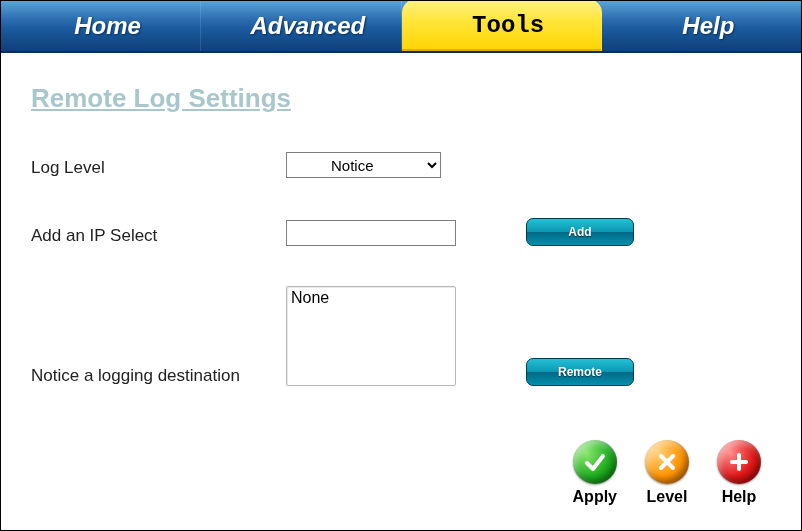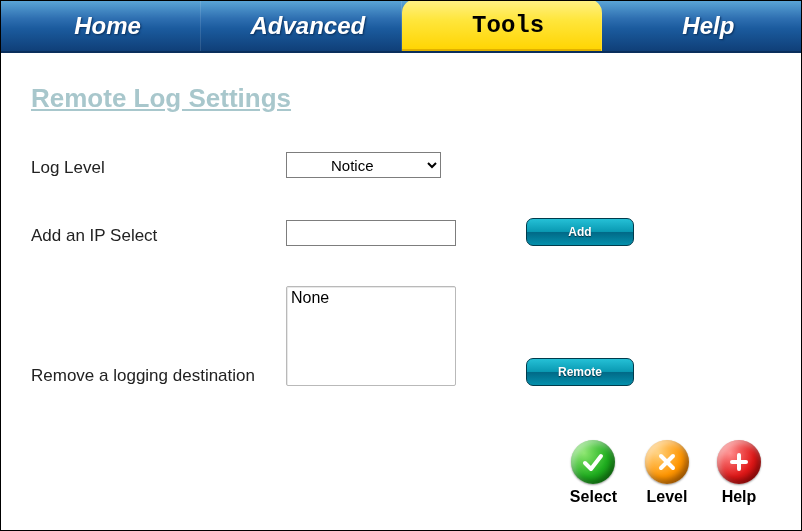--- a/index.html
+++ b/index.html
@@ -211,21 +211,21 @@
       <input type="text" class="win-input" value="" style="">
     </div>
     <div class="form-action-col">
       <button class="teal-btn">
         <span>Add</span>
       </button>
     </div>
   </div>
 
   <div class="form-row dest">
-    <div class="form-label">Remove a logging destination</div>
+    <div class="form-label">Notice a logging destination</div>
     <div class="form-control-col">
       <select size="5" class="win-list">
         <option>None</option>
       </select>
     </div>
     <div class="form-action-col">
       <button class="teal-btn">
         <span>Remote</span>
       </button>
     </div>
@@ -234,21 +234,21 @@
 </div>
 
 <div class="footer-actions">
 
   <div class="action-item">
     <div class="action-icon g-green">
       <svg width="26" height="26" viewBox="0 0 26 26">
         <polyline points="5,14 11,20 21,7" fill="none" stroke="#fff" stroke-width="4" stroke-linecap="round" stroke-linejoin="round"></polyline>
       </svg>
     </div>
-    <div class="action-label">Select</div>
+    <div class="action-label">Apply</div>
   </div>
 
   <div class="action-item">
     <div class="action-icon g-orange">
       <svg width="24" height="24" viewBox="0 0 24 24">
         <line x1="6" y1="6" x2="18" y2="18" stroke="#fff" stroke-width="4" stroke-linecap="round"></line>
         <line x1="18" y1="6" x2="6" y2="18" stroke="#fff" stroke-width="4" stroke-linecap="round"></line>
       </svg>
     </div>
     <div class="action-label">Level</div>

